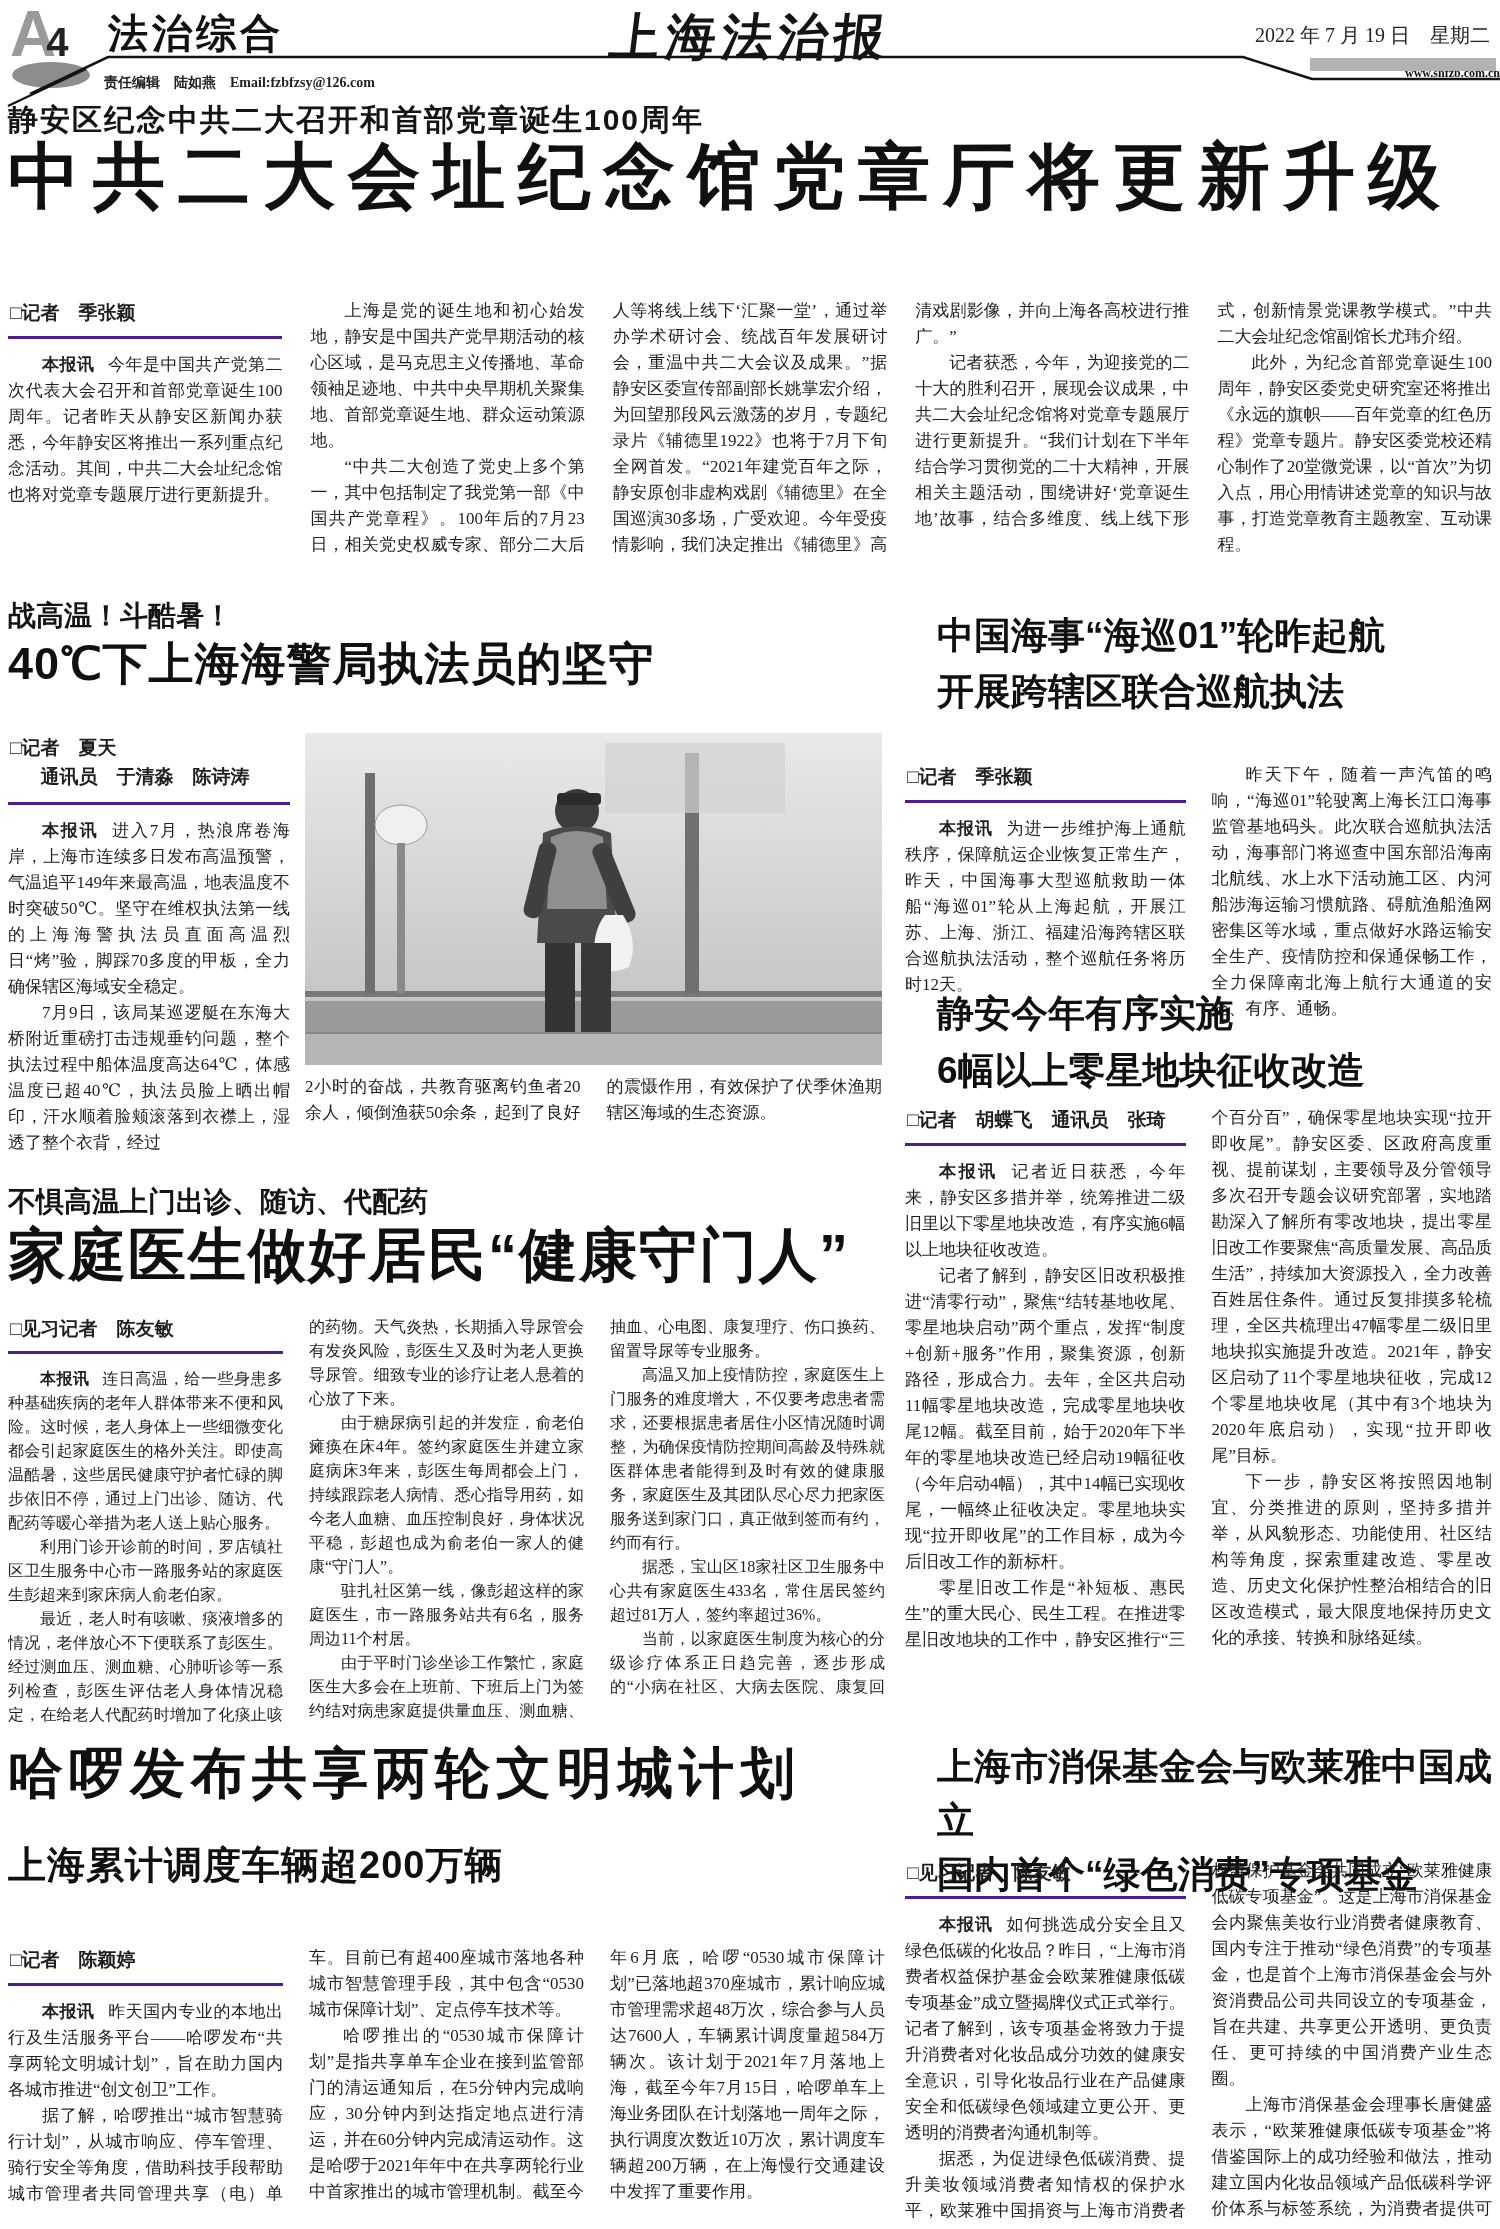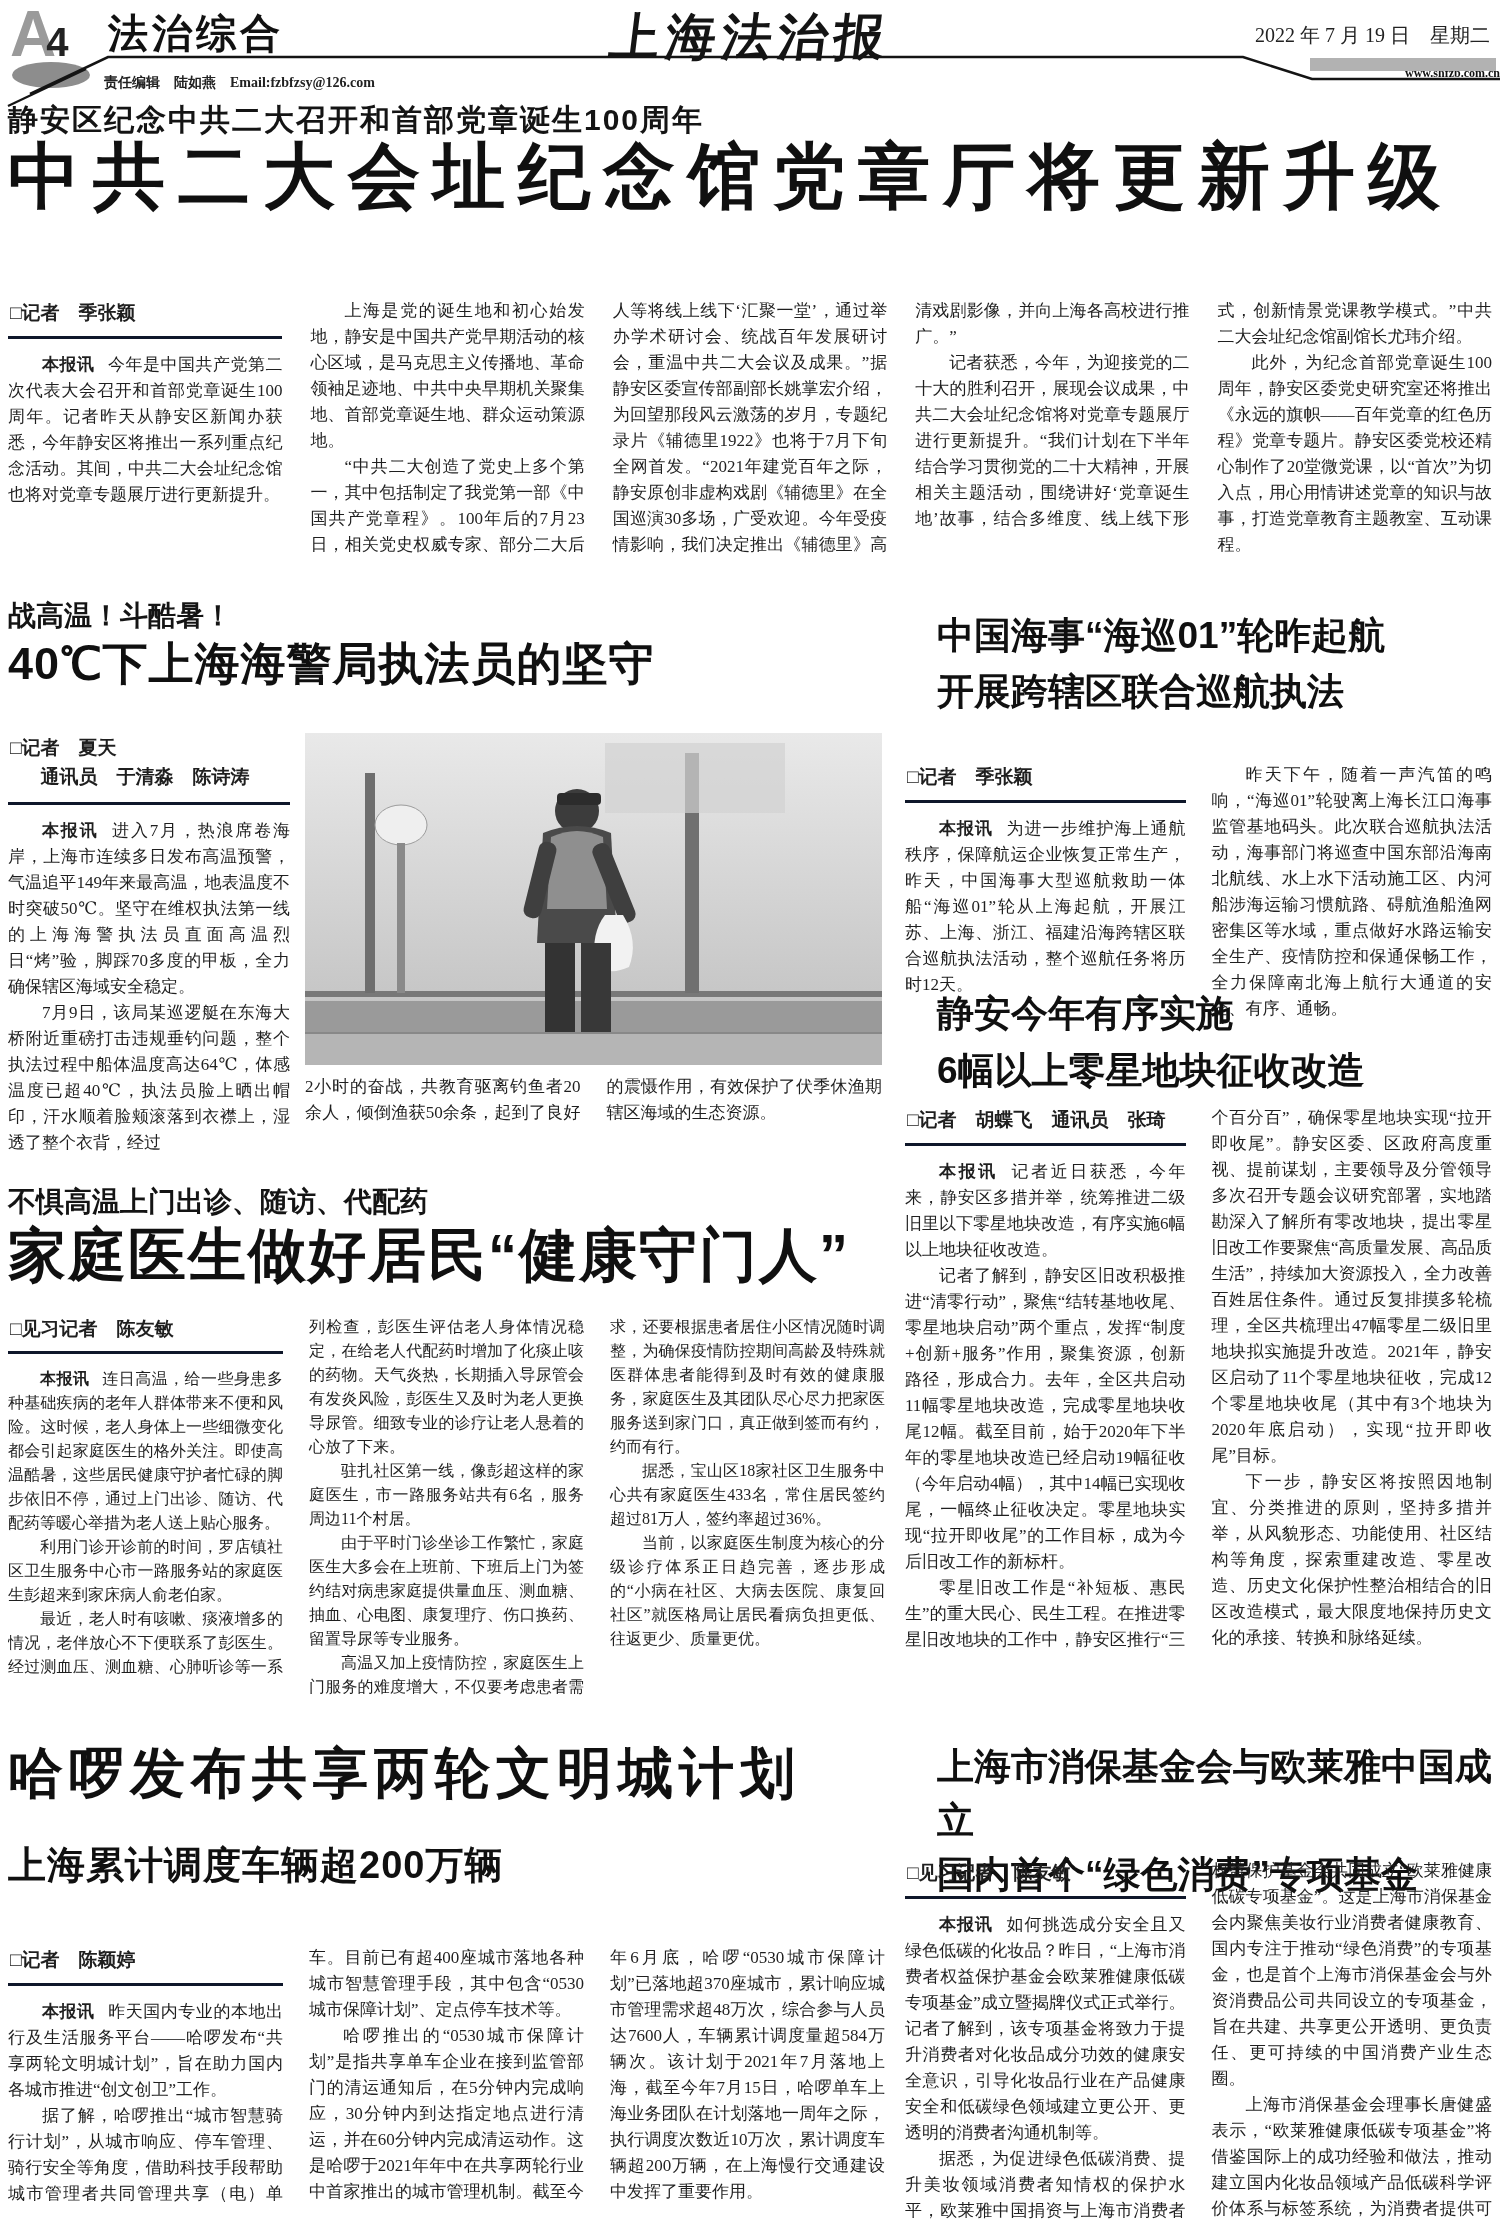--- a/index.html
+++ b/index.html
@@ -17,21 +17,21 @@
   #badge-oval{position:absolute;left:2px;top:60px;width:78px;height:26px;background:#8d8d8d;border-radius:50%;}
   #section-name{position:absolute;left:108px;top:6px;font-family:"Liberation Sans",sans-serif;font-weight:900;font-size:40px;color:#111;letter-spacing:4px;}
   #editor-line{position:absolute;left:104px;top:74px;font-size:14px;color:#222;font-weight:bold;}
   #masthead{position:absolute;left:0;right:0;top:4px;text-align:center;font-size:50px;font-weight:900;color:#141414;transform:skewX(-7deg);letter-spacing:6px;}
   #website{position:absolute;left:0;right:0;top:66px;text-align:right;font-weight:bold;font-size:12px;color:#111;}
   #date-line{position:absolute;right:10px;top:22px;font-size:20px;color:#222;}
   #hdr-bar{position:absolute;left:1310px;top:58px;width:186px;height:13px;background:#b2b2b2;}
   
   .kicker{font-family:"Liberation Sans",sans-serif;font-weight:900;color:#141414;}
   .headline{font-family:"Liberation Sans",sans-serif;font-weight:900;color:#101010;line-height:1.08;}
-  .byline{font-weight:bold;font-size:19px;padding:2px 0 10px 2px;border-bottom:3px solid #0f172a;margin-bottom:13px;break-inside:avoid;}
+  .byline{font-weight:bold;font-size:19px;padding:2px 0 10px 2px;border-bottom:3px solid #4c1d95;margin-bottom:13px;break-inside:avoid;}
   .byline div{line-height:1.55;}
   p{margin:0;text-indent:2em;text-align:justify;}
   .lead{margin-right:0.8em;font-weight:bold;}
   .bodytext{font-size:17px;line-height:26px;}
   .cols{column-fill:balance;}
   .c5{column-count:5;column-gap:28px;}
   .c3{column-count:3;column-gap:26px;}
   .c2{column-count:2;column-gap:26px;}
   .clip{overflow:hidden;}
   
@@ -139,20 +139,21 @@
   <p>下一步，静安区将按照因地制宜、分类推进的原则，坚持多措并举，从风貌形态、功能使用、社区结构等角度，探索重建改造、零星改造、历史文化保护性整治相结合的旧区改造模式，最大限度地保持历史文化的承接、转换和脉络延续。</p>
 </div>
 
 <div class="abs kicker" style="left:8px;top:1183px;width:700px;font-size:28px;">不惧高温上门出诊、随访、代配药</div>
 <div class="abs headline" style="left:8px;top:1224px;width:880px;font-size:58px;letter-spacing:2px;white-space:nowrap;">家庭医生做好居民“健康守门人”</div>
 <div class="abs cols c3 clip" style="left:8px;top:1315px;width:877px;height:416px;font-size:16px;line-height:24px;">
   <div class="byline">□见习记者　陈友敏</div>
   <p><b class="lead">本报讯</b><span>连日高温，给一些身患多种基础疾病的老年人群体带来不便和风险。这时候，老人身体上一些细微变化都会引起家庭医生的格外关注。即使高温酷暑，这些居民健康守护者忙碌的脚步依旧不停，通过上门出诊、随访、代配药等暖心举措为老人送上贴心服务。</span></p>
   <p>利用门诊开诊前的时间，罗店镇社区卫生服务中心市一路服务站的家庭医生彭超来到家床病人俞老伯家。</p>
   <p>最近，老人时有咳嗽、痰液增多的情况，老伴放心不下便联系了彭医生。经过测血压、测血糖、心肺听诊等一系列检查，彭医生评估老人身体情况稳定，在给老人代配药时增加了化痰止咳的药物。天气炎热，长期插入导尿管会有发炎风险，彭医生又及时为老人更换导尿管。细致专业的诊疗让老人悬着的心放了下来。</p>
+  <p>由于糖尿病引起的并发症，俞老伯瘫痪在床4年。签约家庭医生并建立家庭病床3年来，彭医生每周都会上门，持续跟踪老人病情、悉心指导用药，如今老人血糖、血压控制良好，身体状况平稳，彭超也成为俞老伯一家人的健康“守门人”。</p>
   <p>驻扎社区第一线，像彭超这样的家庭医生，市一路服务站共有6名，服务周边11个村居。</p>
   <p>由于平时门诊坐诊工作繁忙，家庭医生大多会在上班前、下班后上门为签约结对病患家庭提供量血压、测血糖、抽血、心电图、康复理疗、伤口换药、留置导尿等专业服务。</p>
   <p>高温又加上疫情防控，家庭医生上门服务的难度增大，不仅要考虑患者需求，还要根据患者居住小区情况随时调整，为确保疫情防控期间高龄及特殊就医群体患者能得到及时有效的健康服务，家庭医生及其团队尽心尽力把家医服务送到家门口，真正做到签而有约，约而有行。</p>
   <p>据悉，宝山区18家社区卫生服务中心共有家庭医生433名，常住居民签约超过81万人，签约率超过36%。</p>
   <p>当前，以家庭医生制度为核心的分级诊疗体系正日趋完善，逐步形成的“小病在社区、大病去医院、康复回社区”就医格局让居民看病负担更低、往返更少、质量更优。</p>
 </div>
 
 <div class="abs headline" style="left:8px;top:1744px;width:880px;font-size:55px;letter-spacing:6px;white-space:nowrap;">哈啰发布共享两轮文明城计划</div>
 <div class="abs headline" style="left:8px;top:1845px;width:880px;font-size:38px;font-weight:700;letter-spacing:1px;">上海累计调度车辆超200万辆</div>
 <div class="abs bodytext cols c3 clip" style="left:8px;top:1945px;width:877px;height:284px;">

